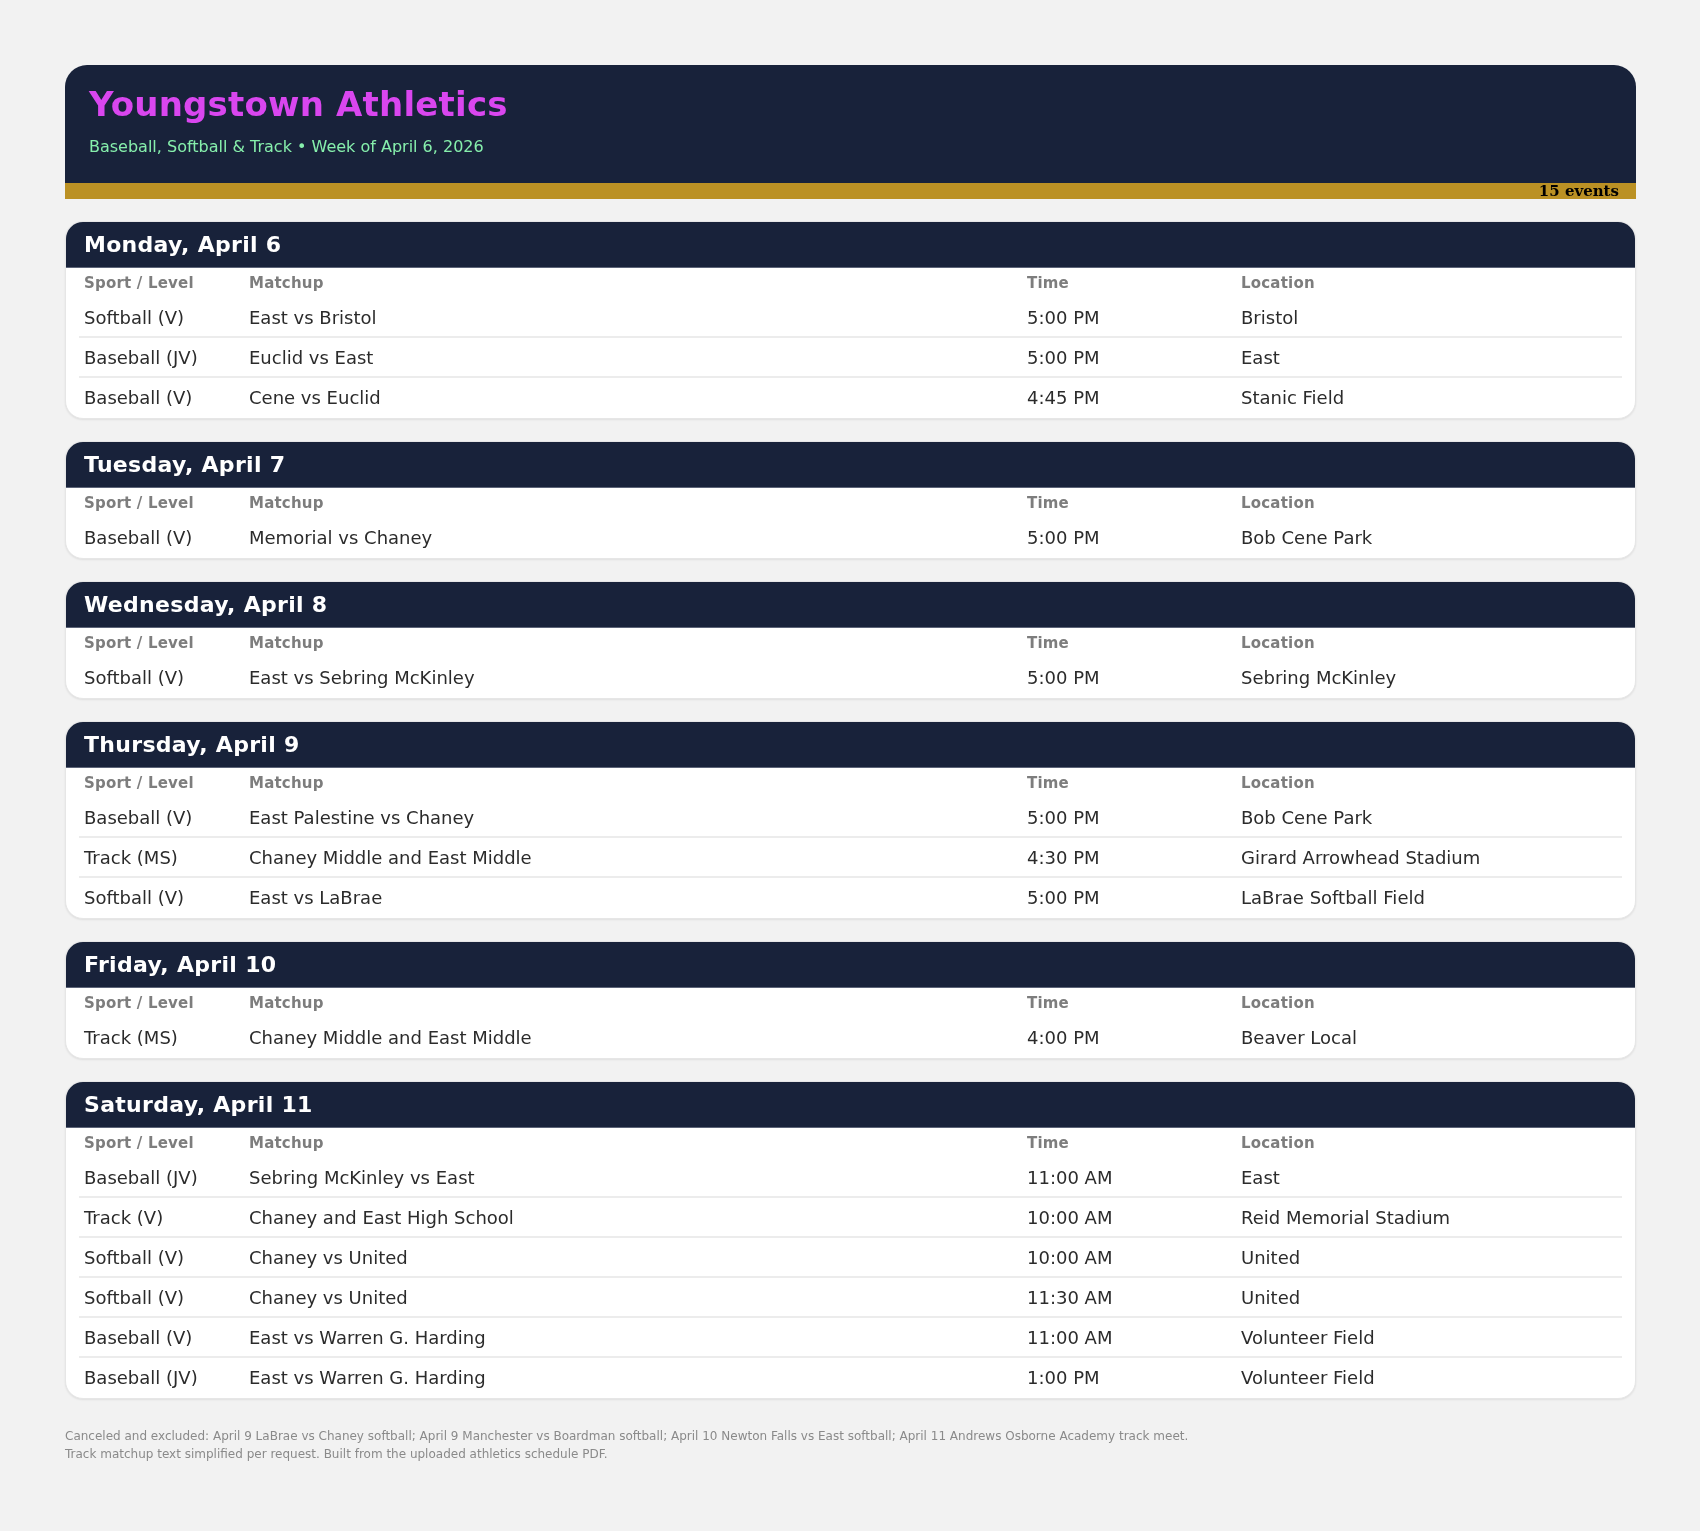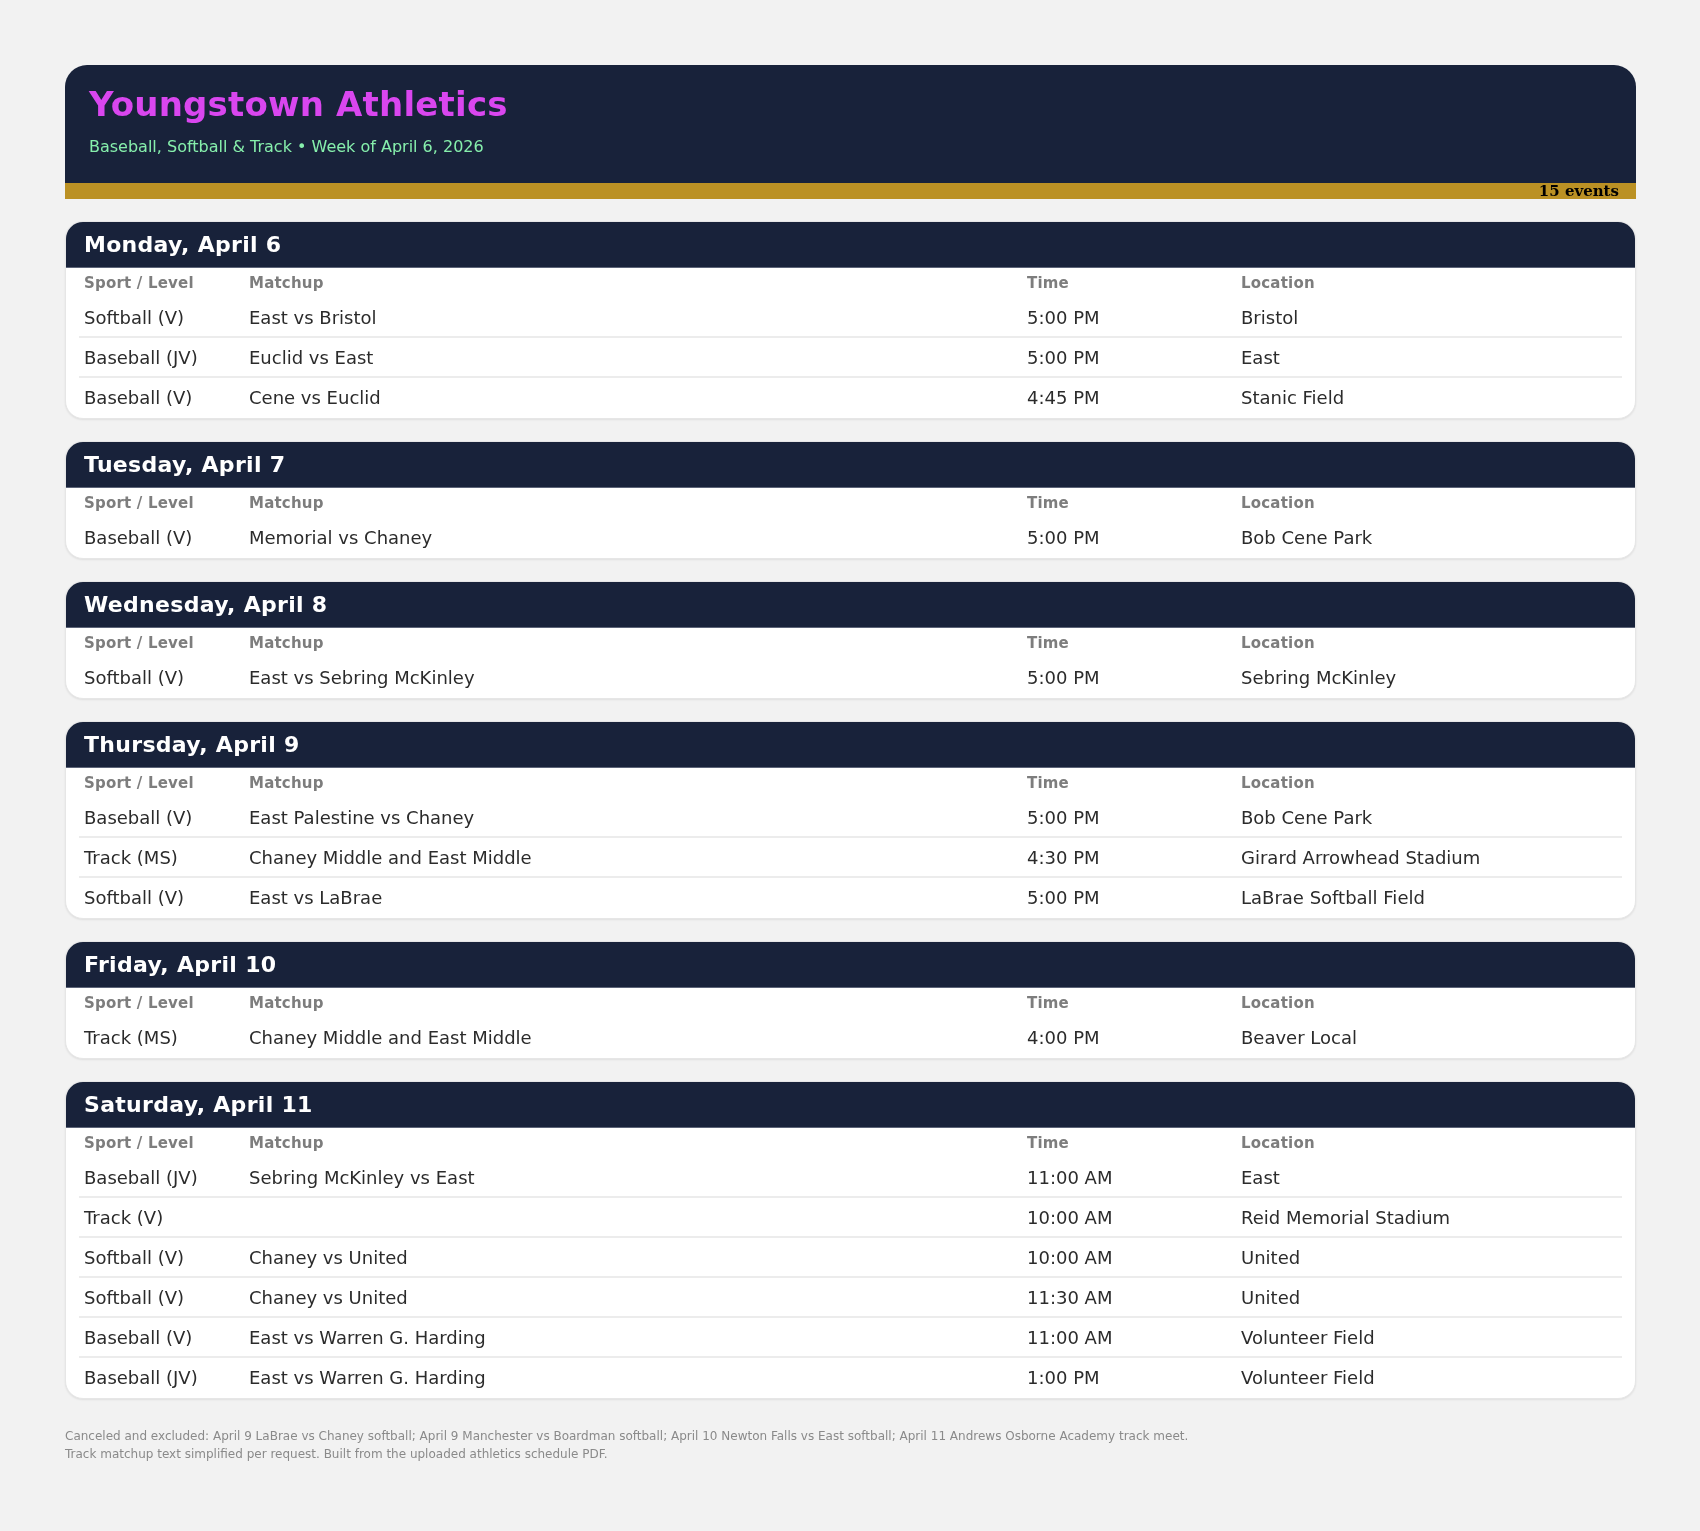--- a/index.html
+++ b/index.html
@@ -170,20 +170,21 @@
         <span class="cell c-location">Location</span>
       </div>
     <div class="row">
     <span class="cell c-sport">Baseball (JV)</span>
     <span class="cell c-matchup">Sebring McKinley vs East</span>
     <span class="cell c-time">11:00 AM</span>
     <span class="cell c-location">East</span>
   </div>
           <div class="row">
     <span class="cell c-sport">Track (V)</span>
+    <span class="cell c-matchup">Chaney and East High School</span>
     <span class="cell c-time">10:00 AM</span>
     <span class="cell c-location">Reid Memorial Stadium</span>
   </div>
           <div class="row">
     <span class="cell c-sport">Softball (V)</span>
     <span class="cell c-matchup">Chaney vs United</span>
     <span class="cell c-time">10:00 AM</span>
     <span class="cell c-location">United</span>
   </div>
           <div class="row">

